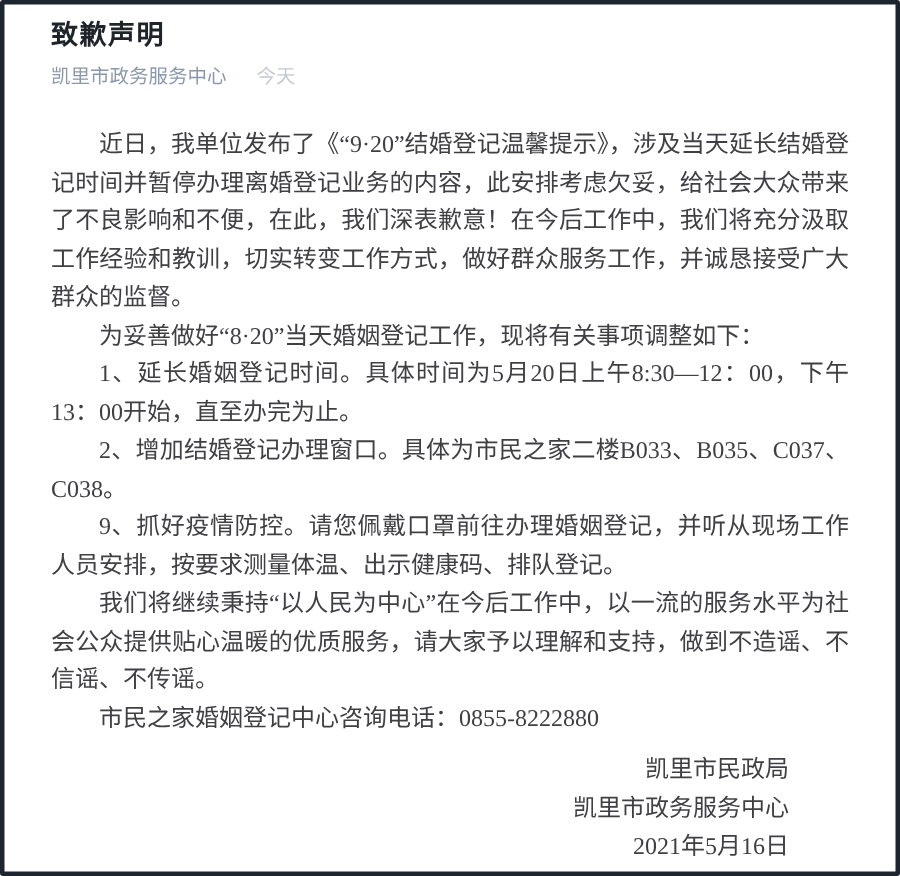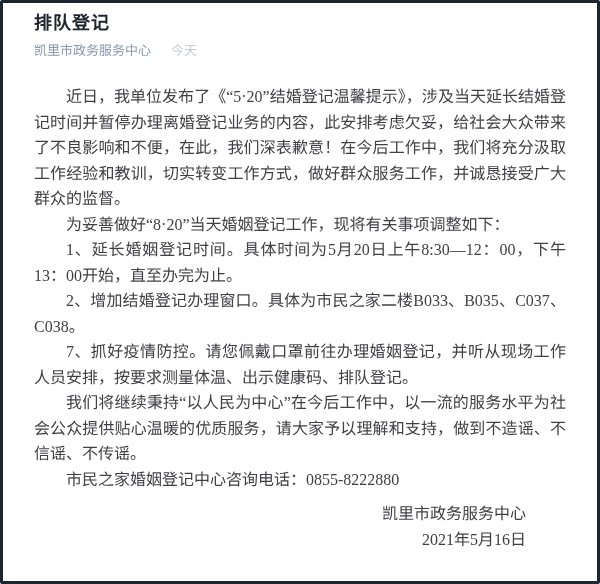--- a/index.html
+++ b/index.html
@@ -55,33 +55,34 @@
     text-align: right;
     padding-right: 40px;
   }
   .signature-block p { text-indent: 0; }
 </style>
 </head>
 <body>
 
 <div class="page">
   <header class="post-header">
-    <h1 class="post-title">排队登记</h1>
+    <h1 class="post-title">致歉声明</h1>
     <div class="post-meta">
       <span class="post-source">凯里市政务服务中心</span><span class="post-time">今天</span>
     </div>
   </header>
 
   <main class="post-body">
-    <p>近日，我单位发布了《“5·20”结婚登记温馨提示》，涉及当天延长结婚登记时间并暂停办理离婚登记业务的内容，此安排考虑欠妥，给社会大众带来了不良影响和不便，在此，我们深表歉意！在今后工作中，我们将充分汲取工作经验和教训，切实转变工作方式，做好群众服务工作，并诚恳接受广大群众的监督。</p>
+    <p>近日，我单位发布了《“9·20”结婚登记温馨提示》，涉及当天延长结婚登记时间并暂停办理离婚登记业务的内容，此安排考虑欠妥，给社会大众带来了不良影响和不便，在此，我们深表歉意！在今后工作中，我们将充分汲取工作经验和教训，切实转变工作方式，做好群众服务工作，并诚恳接受广大群众的监督。</p>
     <p>为妥善做好“8·20”当天婚姻登记工作，现将有关事项调整如下：</p>
     <p>1、延长婚姻登记时间。具体时间为5月20日上午8:30—12：00，下午13：00开始，直至办完为止。</p>
     <p>2、增加结婚登记办理窗口。具体为市民之家二楼B033、B035、C037、C038。</p>
-    <p>7、抓好疫情防控。请您佩戴口罩前往办理婚姻登记，并听从现场工作人员安排，按要求测量体温、出示健康码、排队登记。</p>
+    <p>9、抓好疫情防控。请您佩戴口罩前往办理婚姻登记，并听从现场工作人员安排，按要求测量体温、出示健康码、排队登记。</p>
     <p>我们将继续秉持“以人民为中心”在今后工作中，以一流的服务水平为社会公众提供贴心温暖的优质服务，请大家予以理解和支持，做到不造谣、不信谣、不传谣。</p>
     <p>市民之家婚姻登记中心咨询电话：0855-8222880</p>
 
     <div class="signature-block">
+      <p>凯里市民政局</p>
       <p>凯里市政务服务中心</p>
       <p>2021年5月16日</p>
     </div>
   </main>
 </div>
 
 </body></html>

